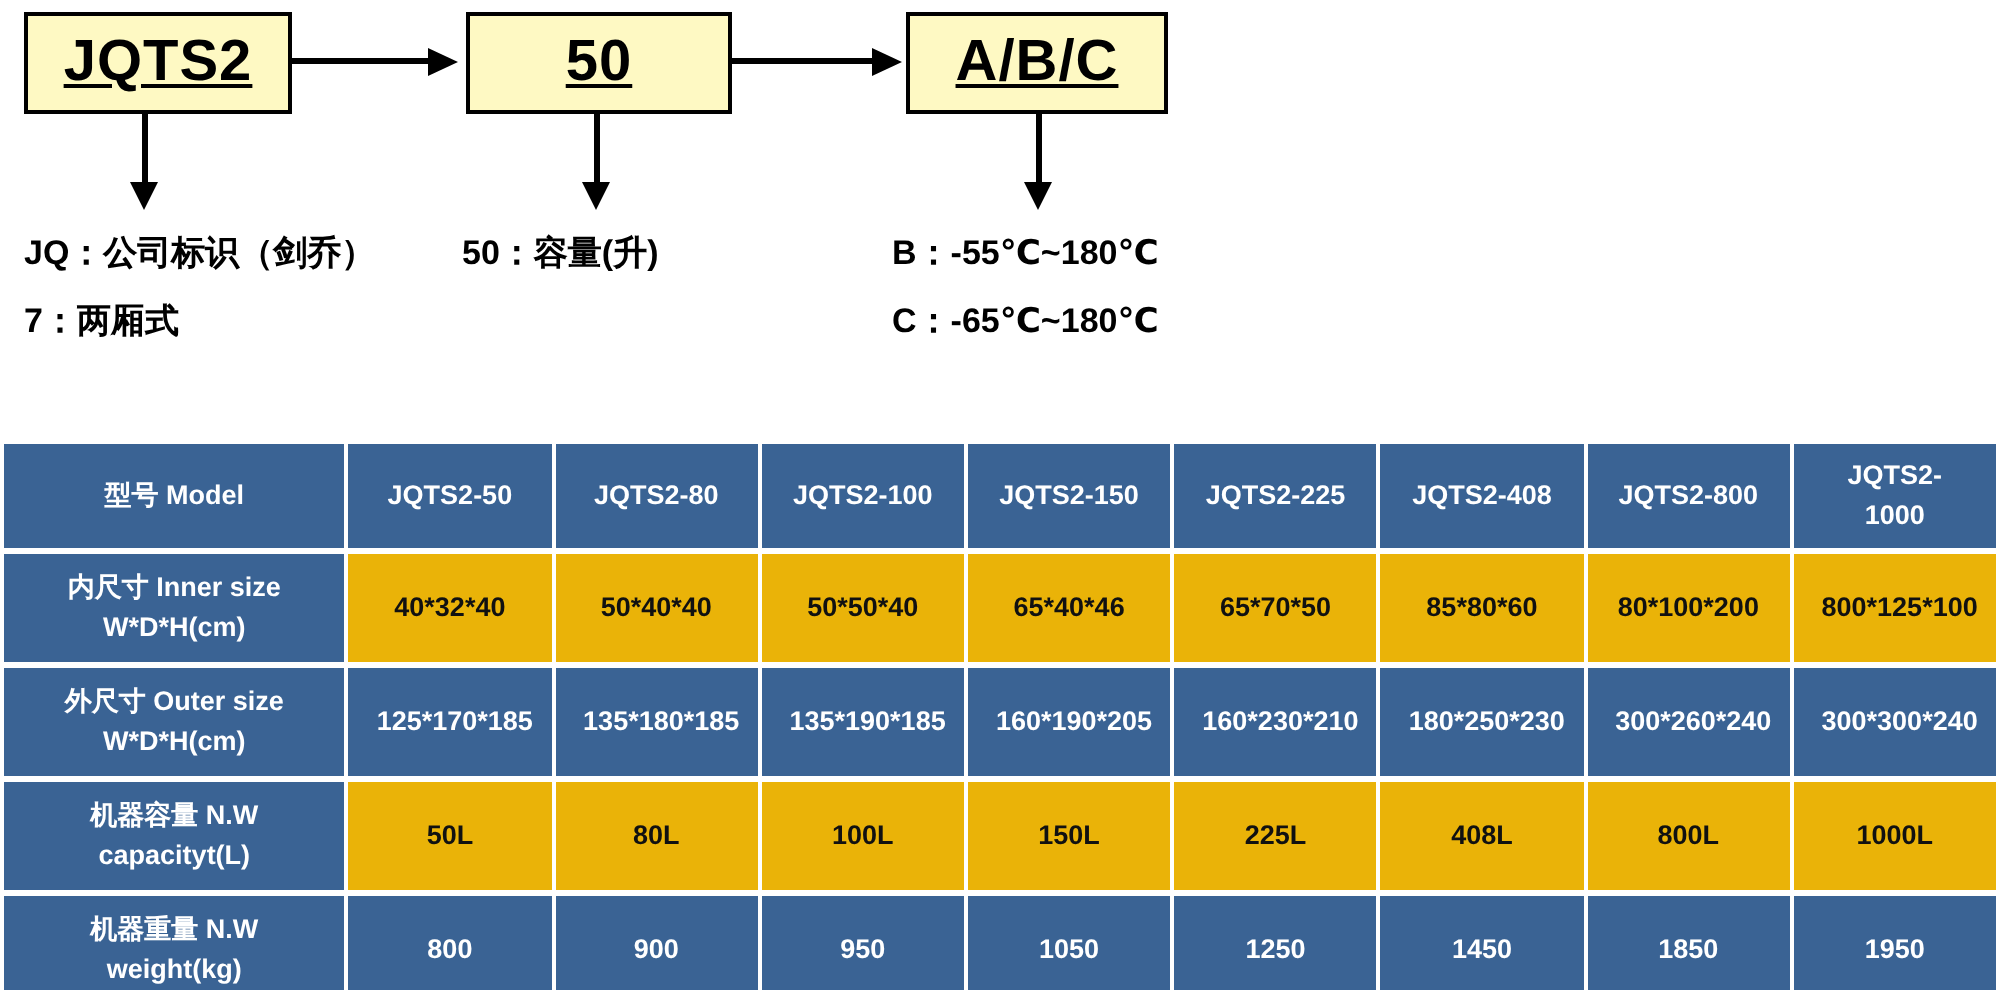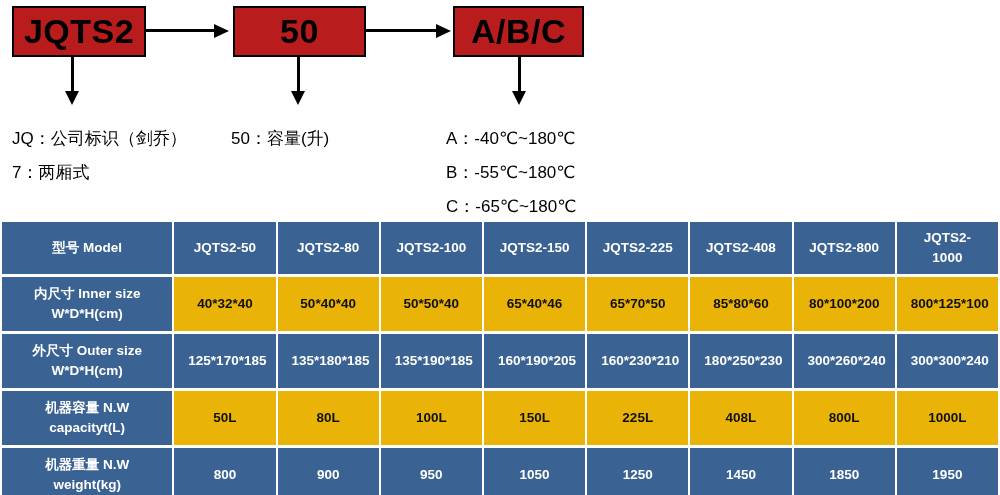--- a/index.html
+++ b/index.html
@@ -19,29 +19,30 @@
   
   #diagram {
     position: relative;
     width: 1000px;
     height: 214px;
   }
 
   .fbox {
     position: absolute;
     border: 2.5px solid #000000;
-    background: #b91c1c;
+    background: #fef9c3;
     display: flex;
     align-items: center;
     justify-content: center;
     font-weight: 700;
-    font-size: 34px;
+    font-size: 29px;
     letter-spacing: 0.5px;
     color: #000;
     box-sizing: border-box;
+    text-decoration: underline;
   }
   #box-model    { left: 12px;  top: 6px;  width: 134px; height: 51px; }
   #box-capacity { left: 233px; top: 6px;  width: 133px; height: 51px; }
   #box-temp     { left: 453px; top: 6px;  width: 131px; height: 51px; }
 
   .hline {
     position: absolute;
     height: 2.5px;
     background: #000;
   }
@@ -73,26 +74,25 @@
     border-left: 7px solid transparent;
     border-right: 7px solid transparent;
     border-top: 14px solid #000;
   }
   #varrow-1 { left: 65px;  top: 91px; }
   #varrow-2 { left: 291px; top: 91px; }
   #varrow-3 { left: 512px; top: 91px; }
 
   .legend {
     position: absolute;
-    font-weight: 400;
+    font-weight: 700;
     font-size: 17px;
     white-space: nowrap;
     color: #000;
     line-height: 1;
-    margin-top: 12px;
   }
   #legend-col-a { left: 12px;  top: 118px; }
   #legend-col-b { left: 231px; top: 118px; }
   #legend-col-c { left: 446px; top: 118px; }
   .legend .lrow { margin-bottom: 17px; }
   .legend .lrow:last-child { margin-bottom: 0; }
 
   
   #spec-table {
     position: absolute;
@@ -154,21 +154,20 @@
   <div class="legend" id="legend-col-a">
     <div class="lrow">JQ：公司标识（剑乔）</div>
     <div class="lrow">7：两厢式</div>
   </div>
 
   <div class="legend" id="legend-col-b">
     <div class="lrow">50：容量(升)</div>
   </div>
 
   <div class="legend" id="legend-col-c">
-    <div class="lrow">A：-40℃~180℃</div>
     <div class="lrow">B：-55℃~180℃</div>
     <div class="lrow">C：-65℃~180℃</div>
   </div>
 </div>
 
 <table id="spec-table">
   <colgroup>
     <col class="col-label">
       <col class="col-data">
       <col class="col-data">

